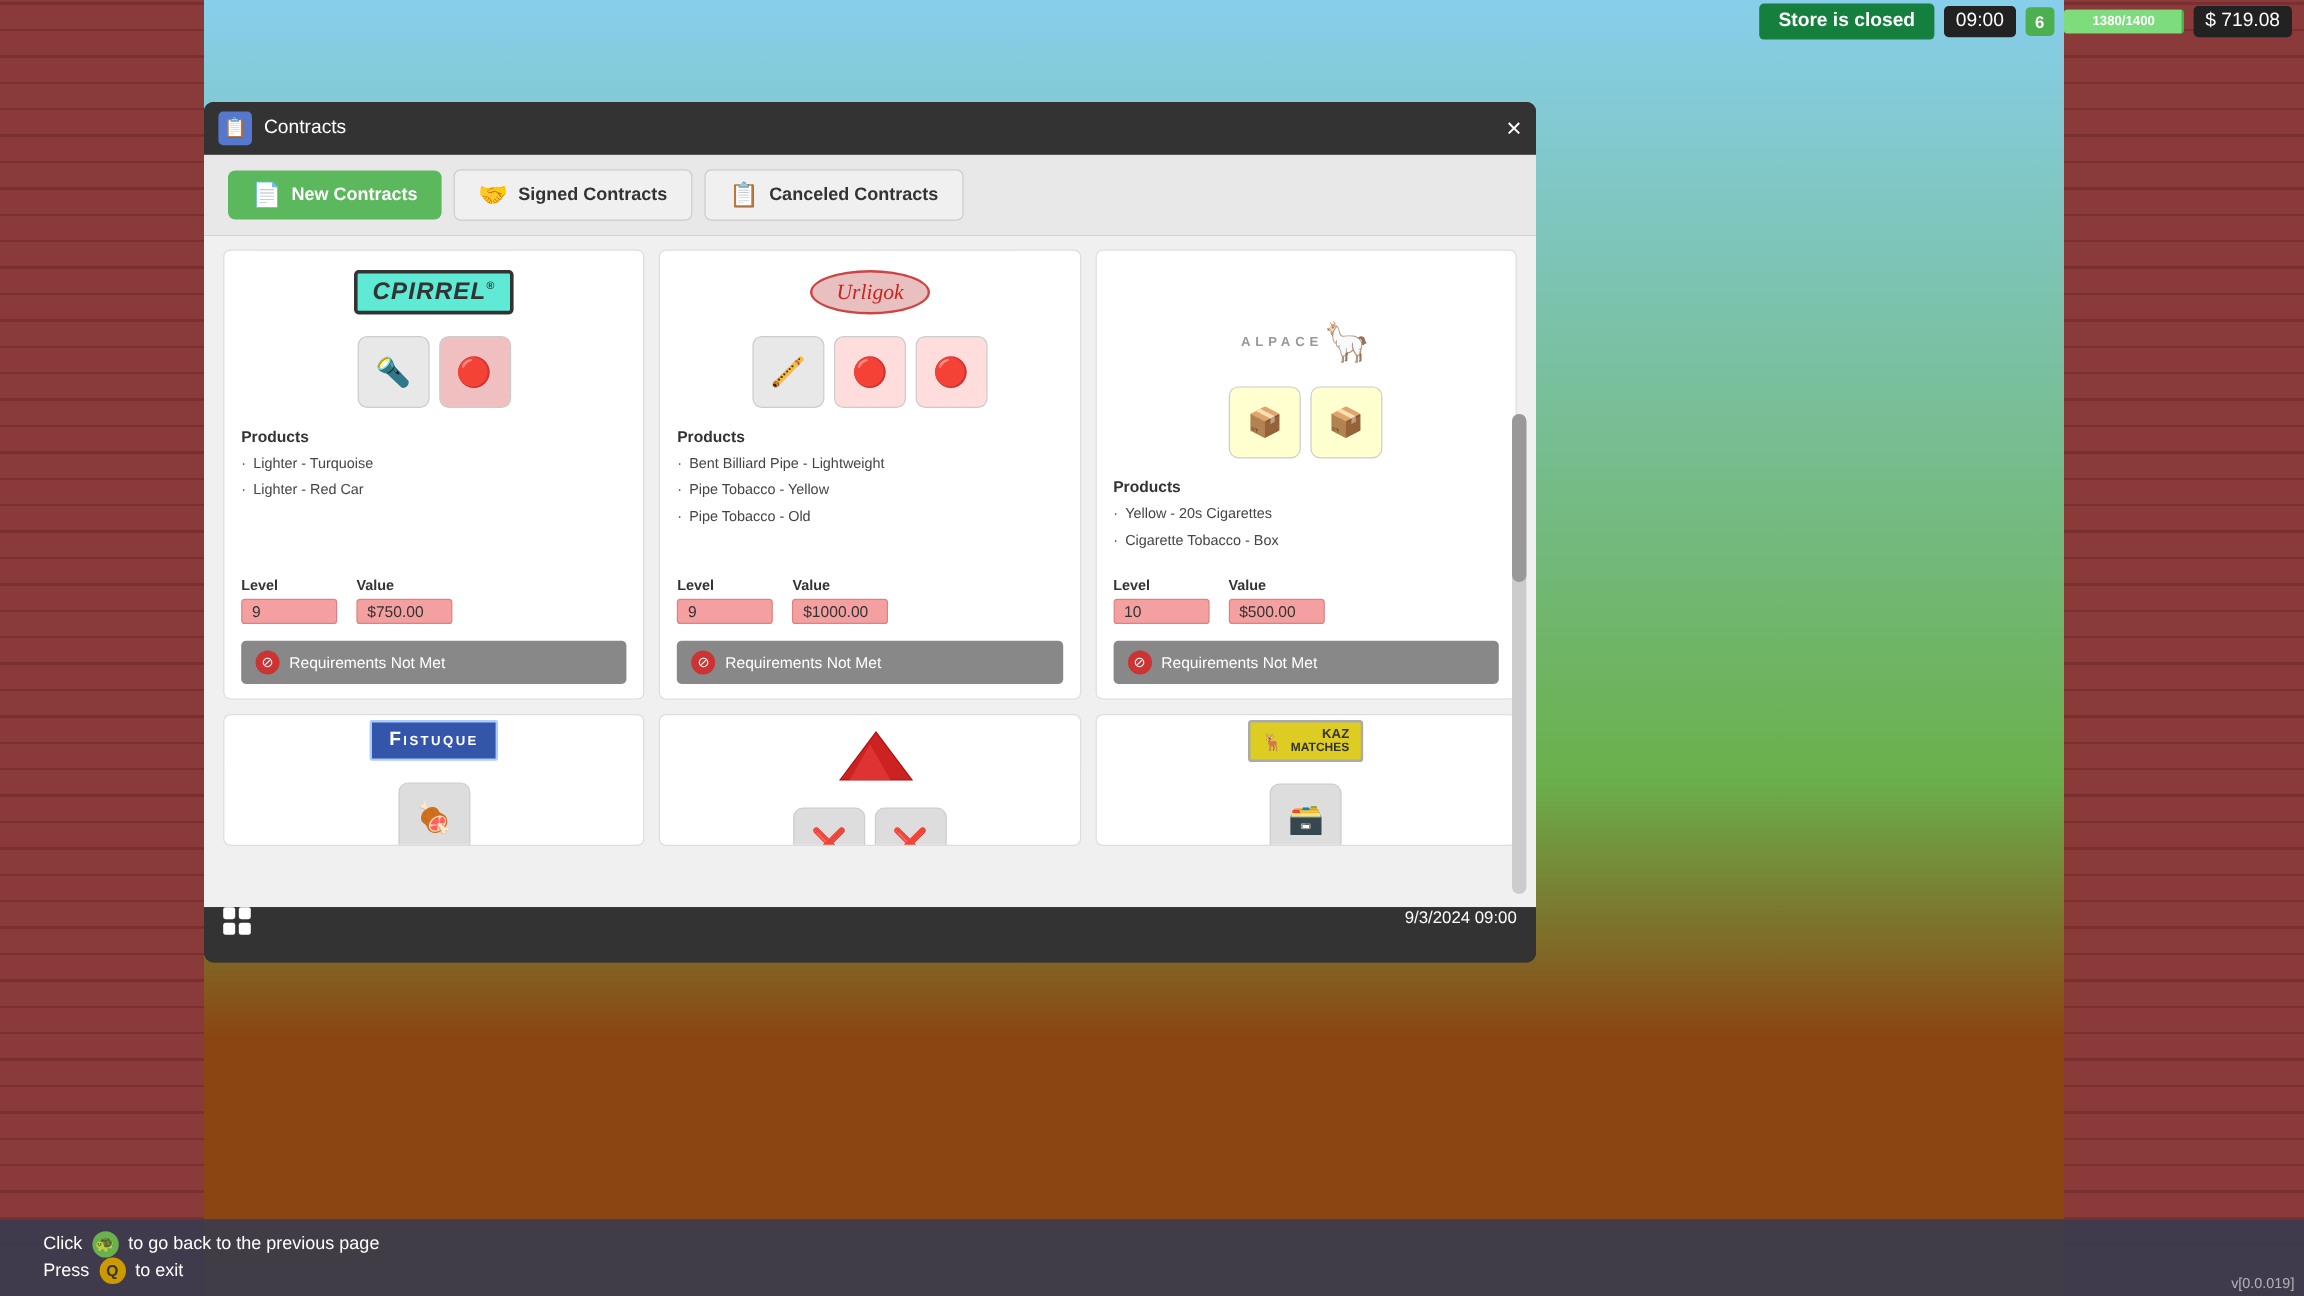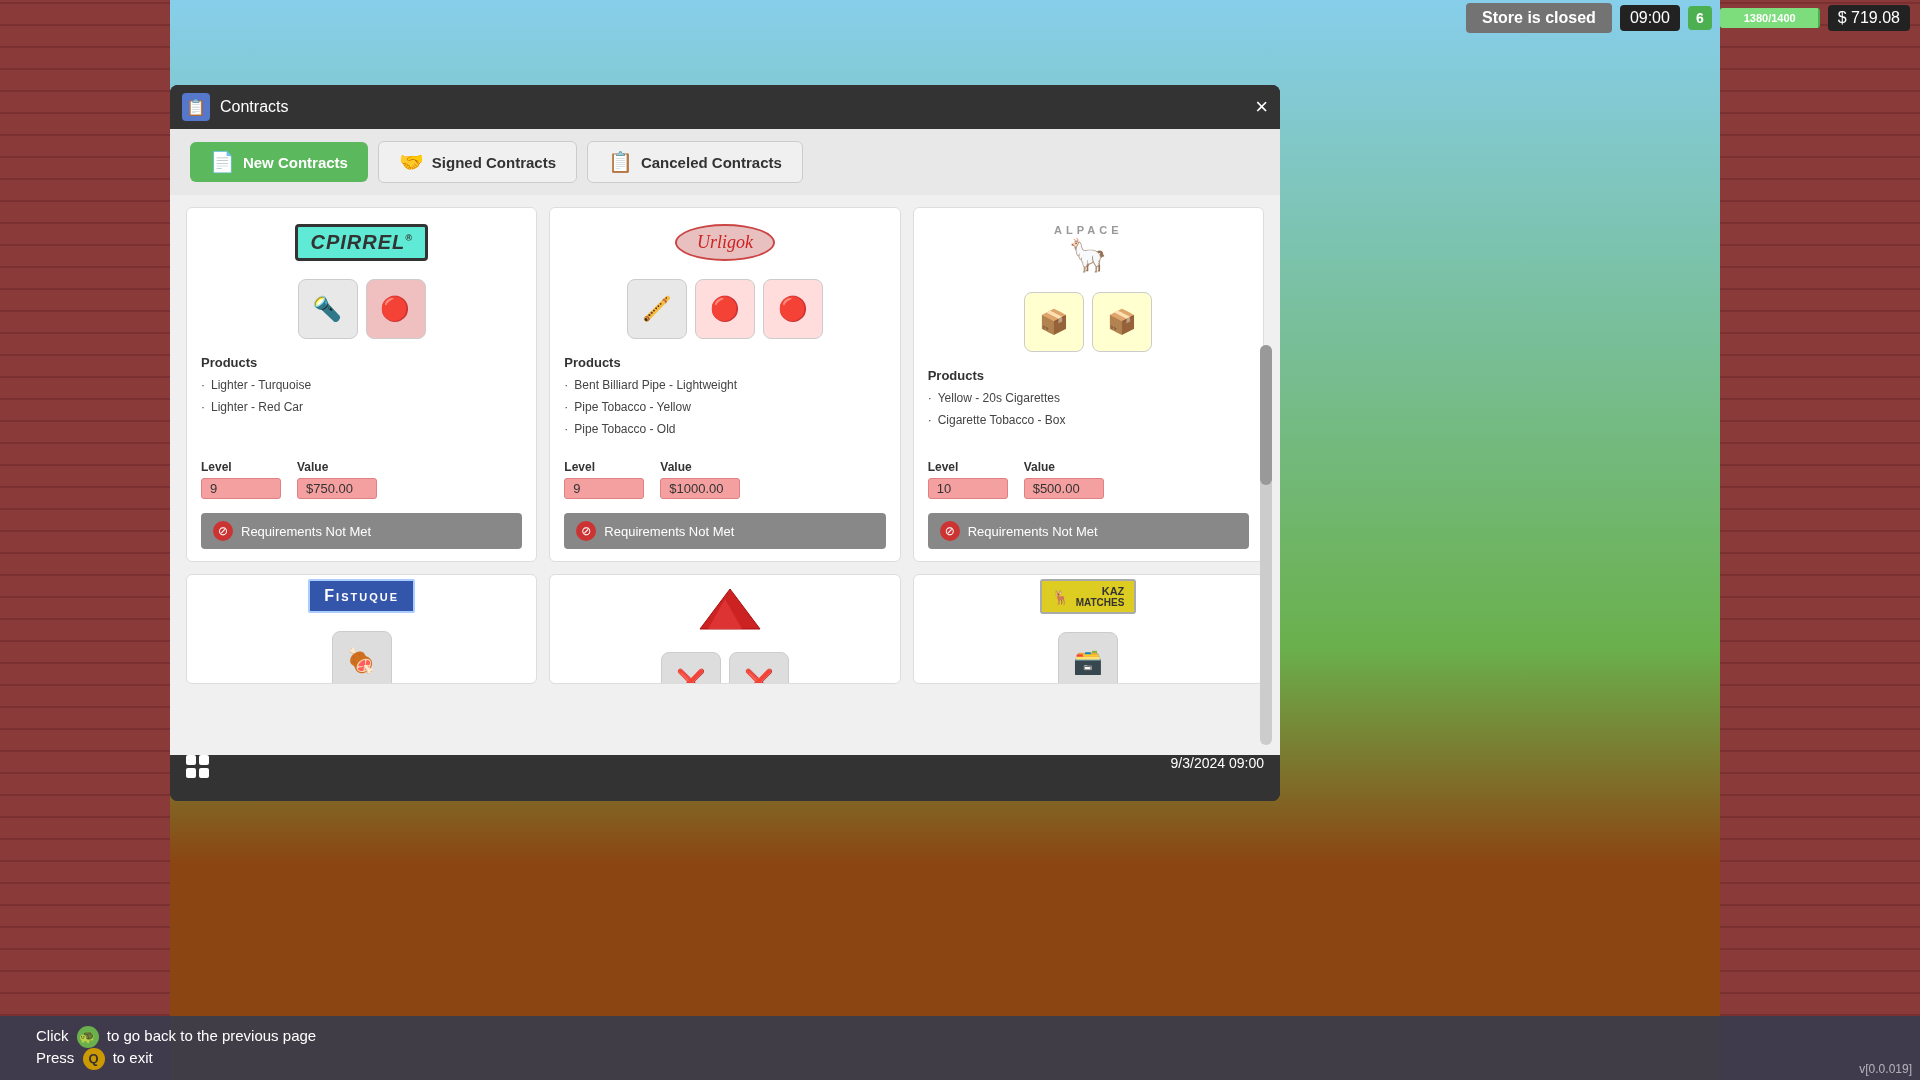--- a/index.html
+++ b/index.html
@@ -44,21 +44,21 @@
       position: absolute;
       top: 0; right: 0;
       height: 36px;
       display: flex;
       align-items: center;
       gap: 8px;
       padding: 0 10px;
       z-index: 100;
     }
     .hud-store-closed {
-      background: #737373;
+      background: #15803d;
       color: white;
       font-weight: bold;
       font-size: 16px;
       padding: 6px 16px;
       border-radius: 4px;
       margin-left: 26px;
     }
     .hud-time {
       background: #222;
       color: white;
@@ -535,21 +535,21 @@
         </div>
         <button class="req-not-met-btn">
           <div class="req-icon">⊘</div>
           <span>Requirements Not Met</span>
         </button>
       </div>
 
       <div class="contract-card">
         <div class="card-brand">
           <div class="brand-alpaca">
-            <div style="display:flex; flex-direction:column; align-items:center;">
+            <div style="display:flex; align-items:center;margin-top:41px;">
               <span style="font-size:11px; letter-spacing:4px; color:#999; font-weight:bold;">ΑLΡΑCΕ</span>
               <span style="font-size:32px;">🦙</span>
             </div>
           </div>
         </div>
         <div class="products-row">
           <div class="product-thumb" style="background:#ffffd0;">📦</div>
           <div class="product-thumb" style="background:#ffffd0;">📦</div>
         </div>
         <div class="card-products-label">Products</div>

